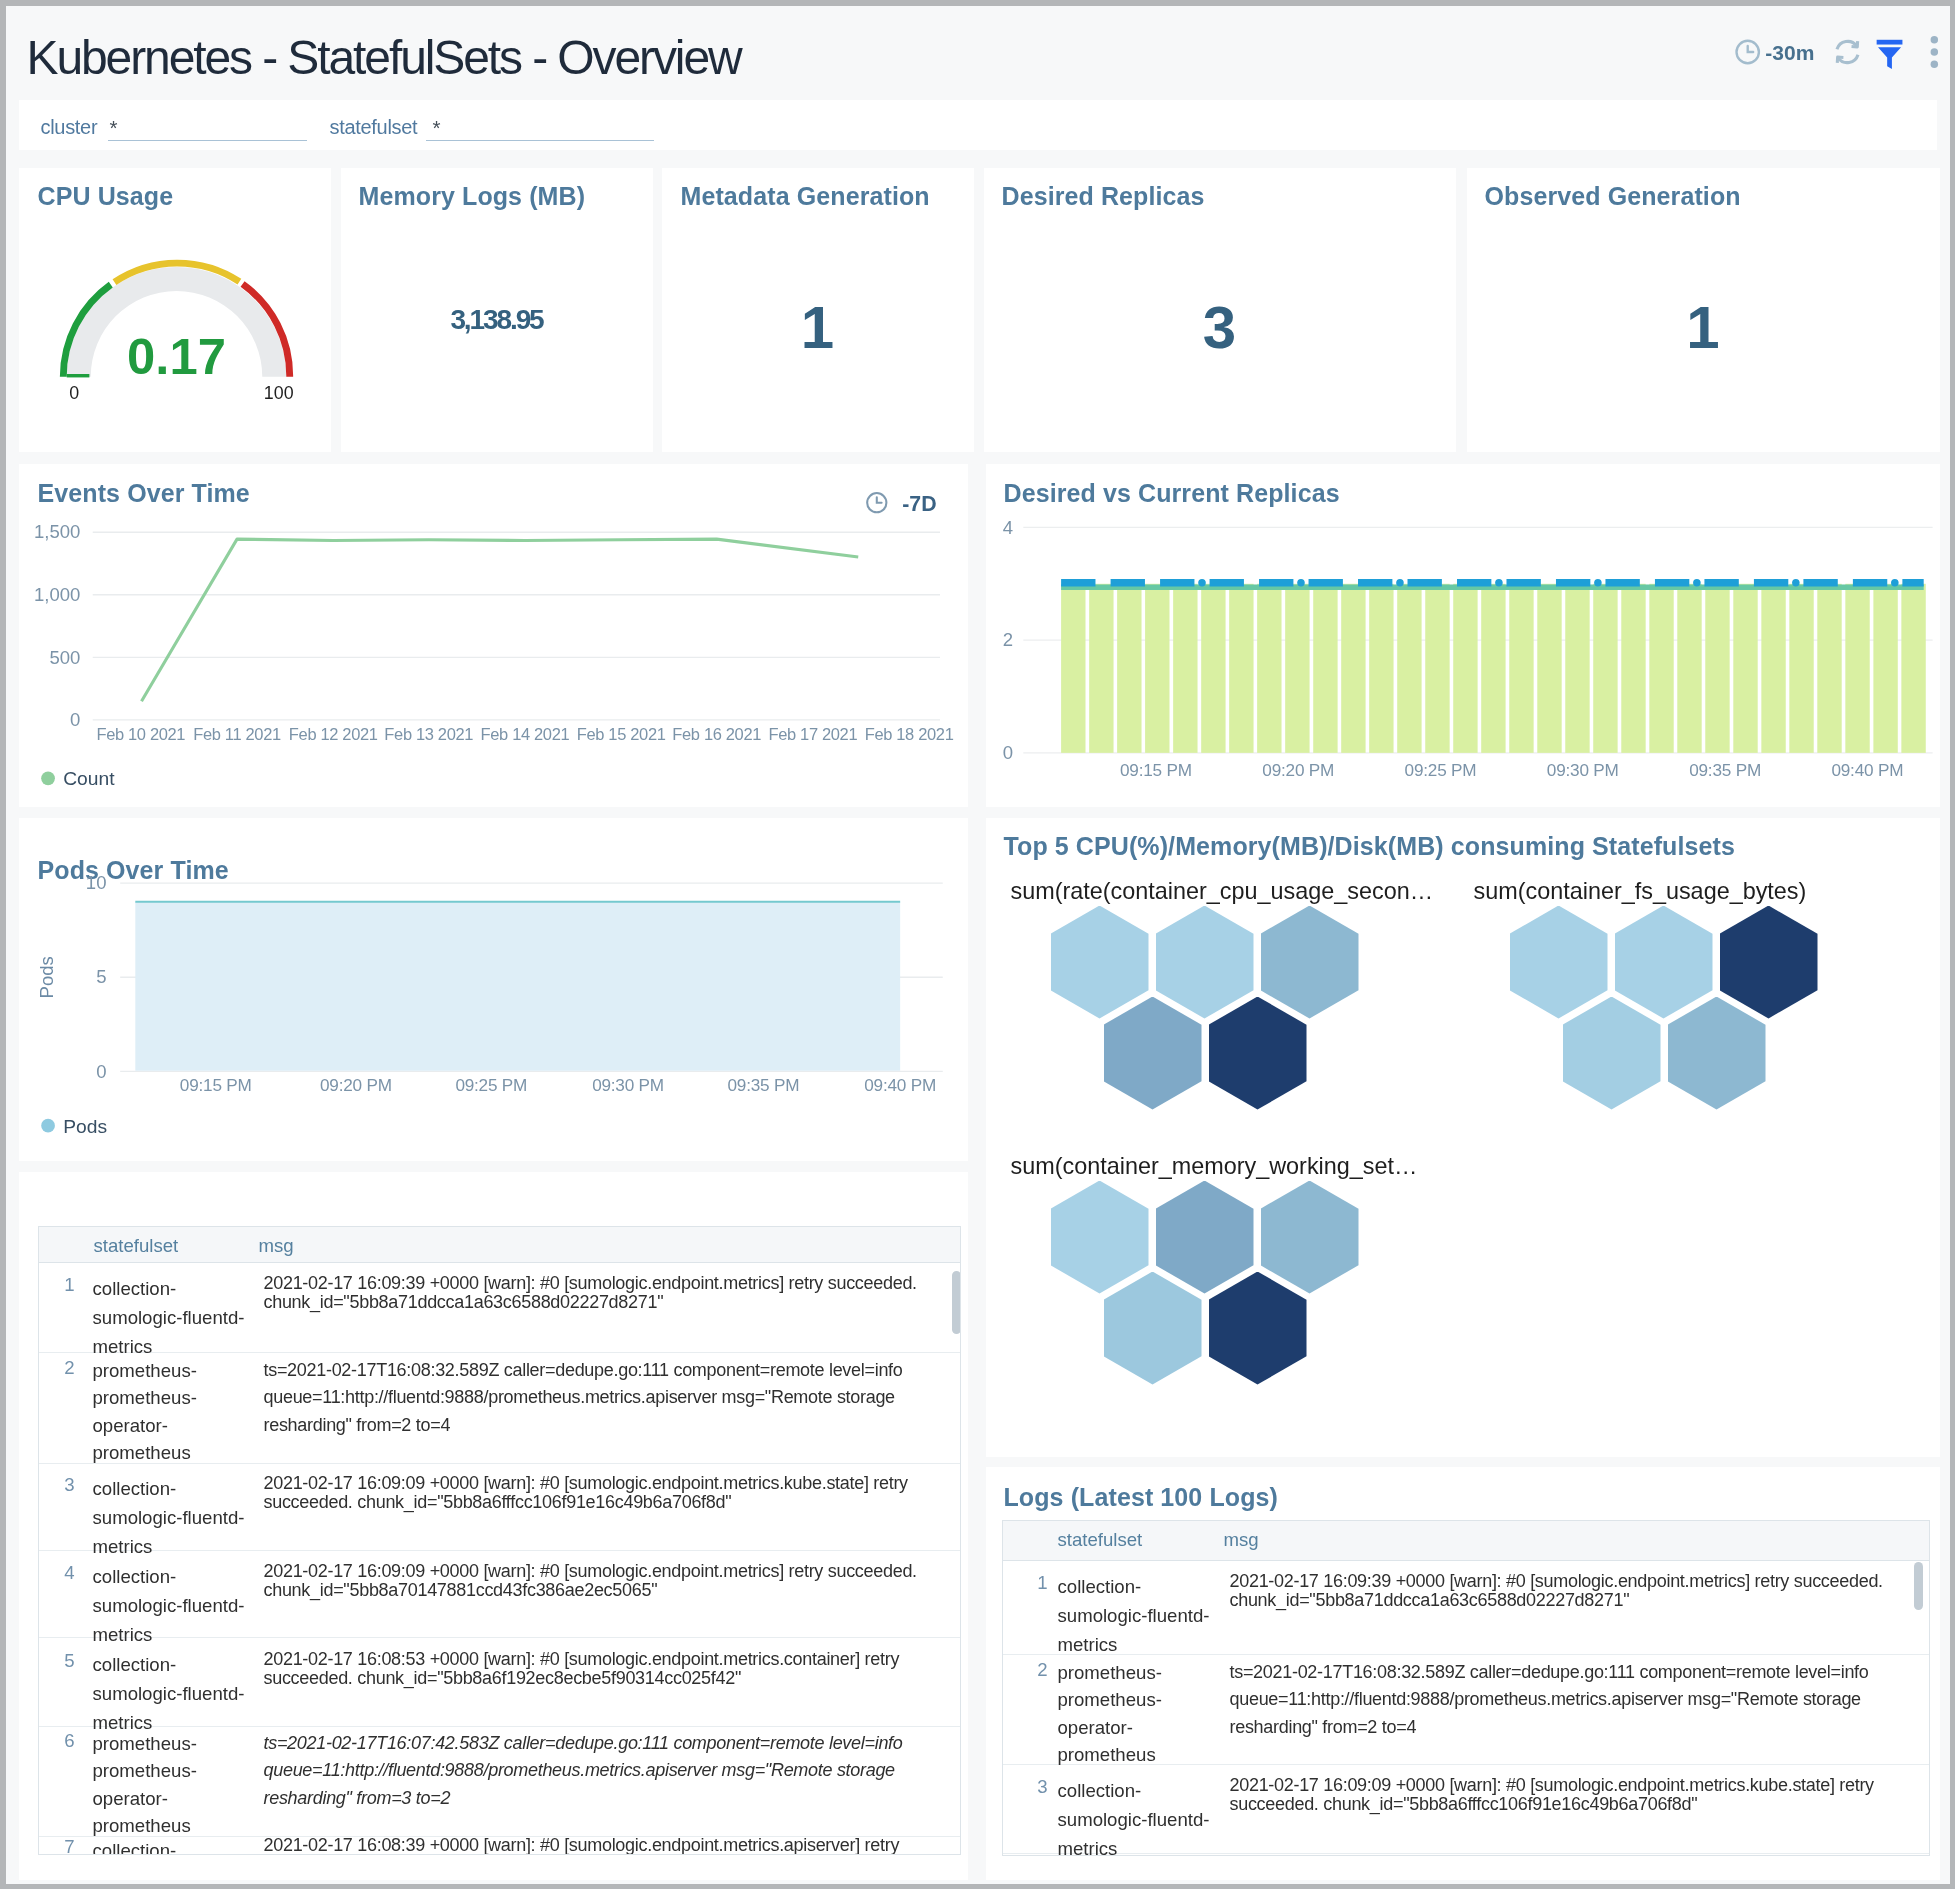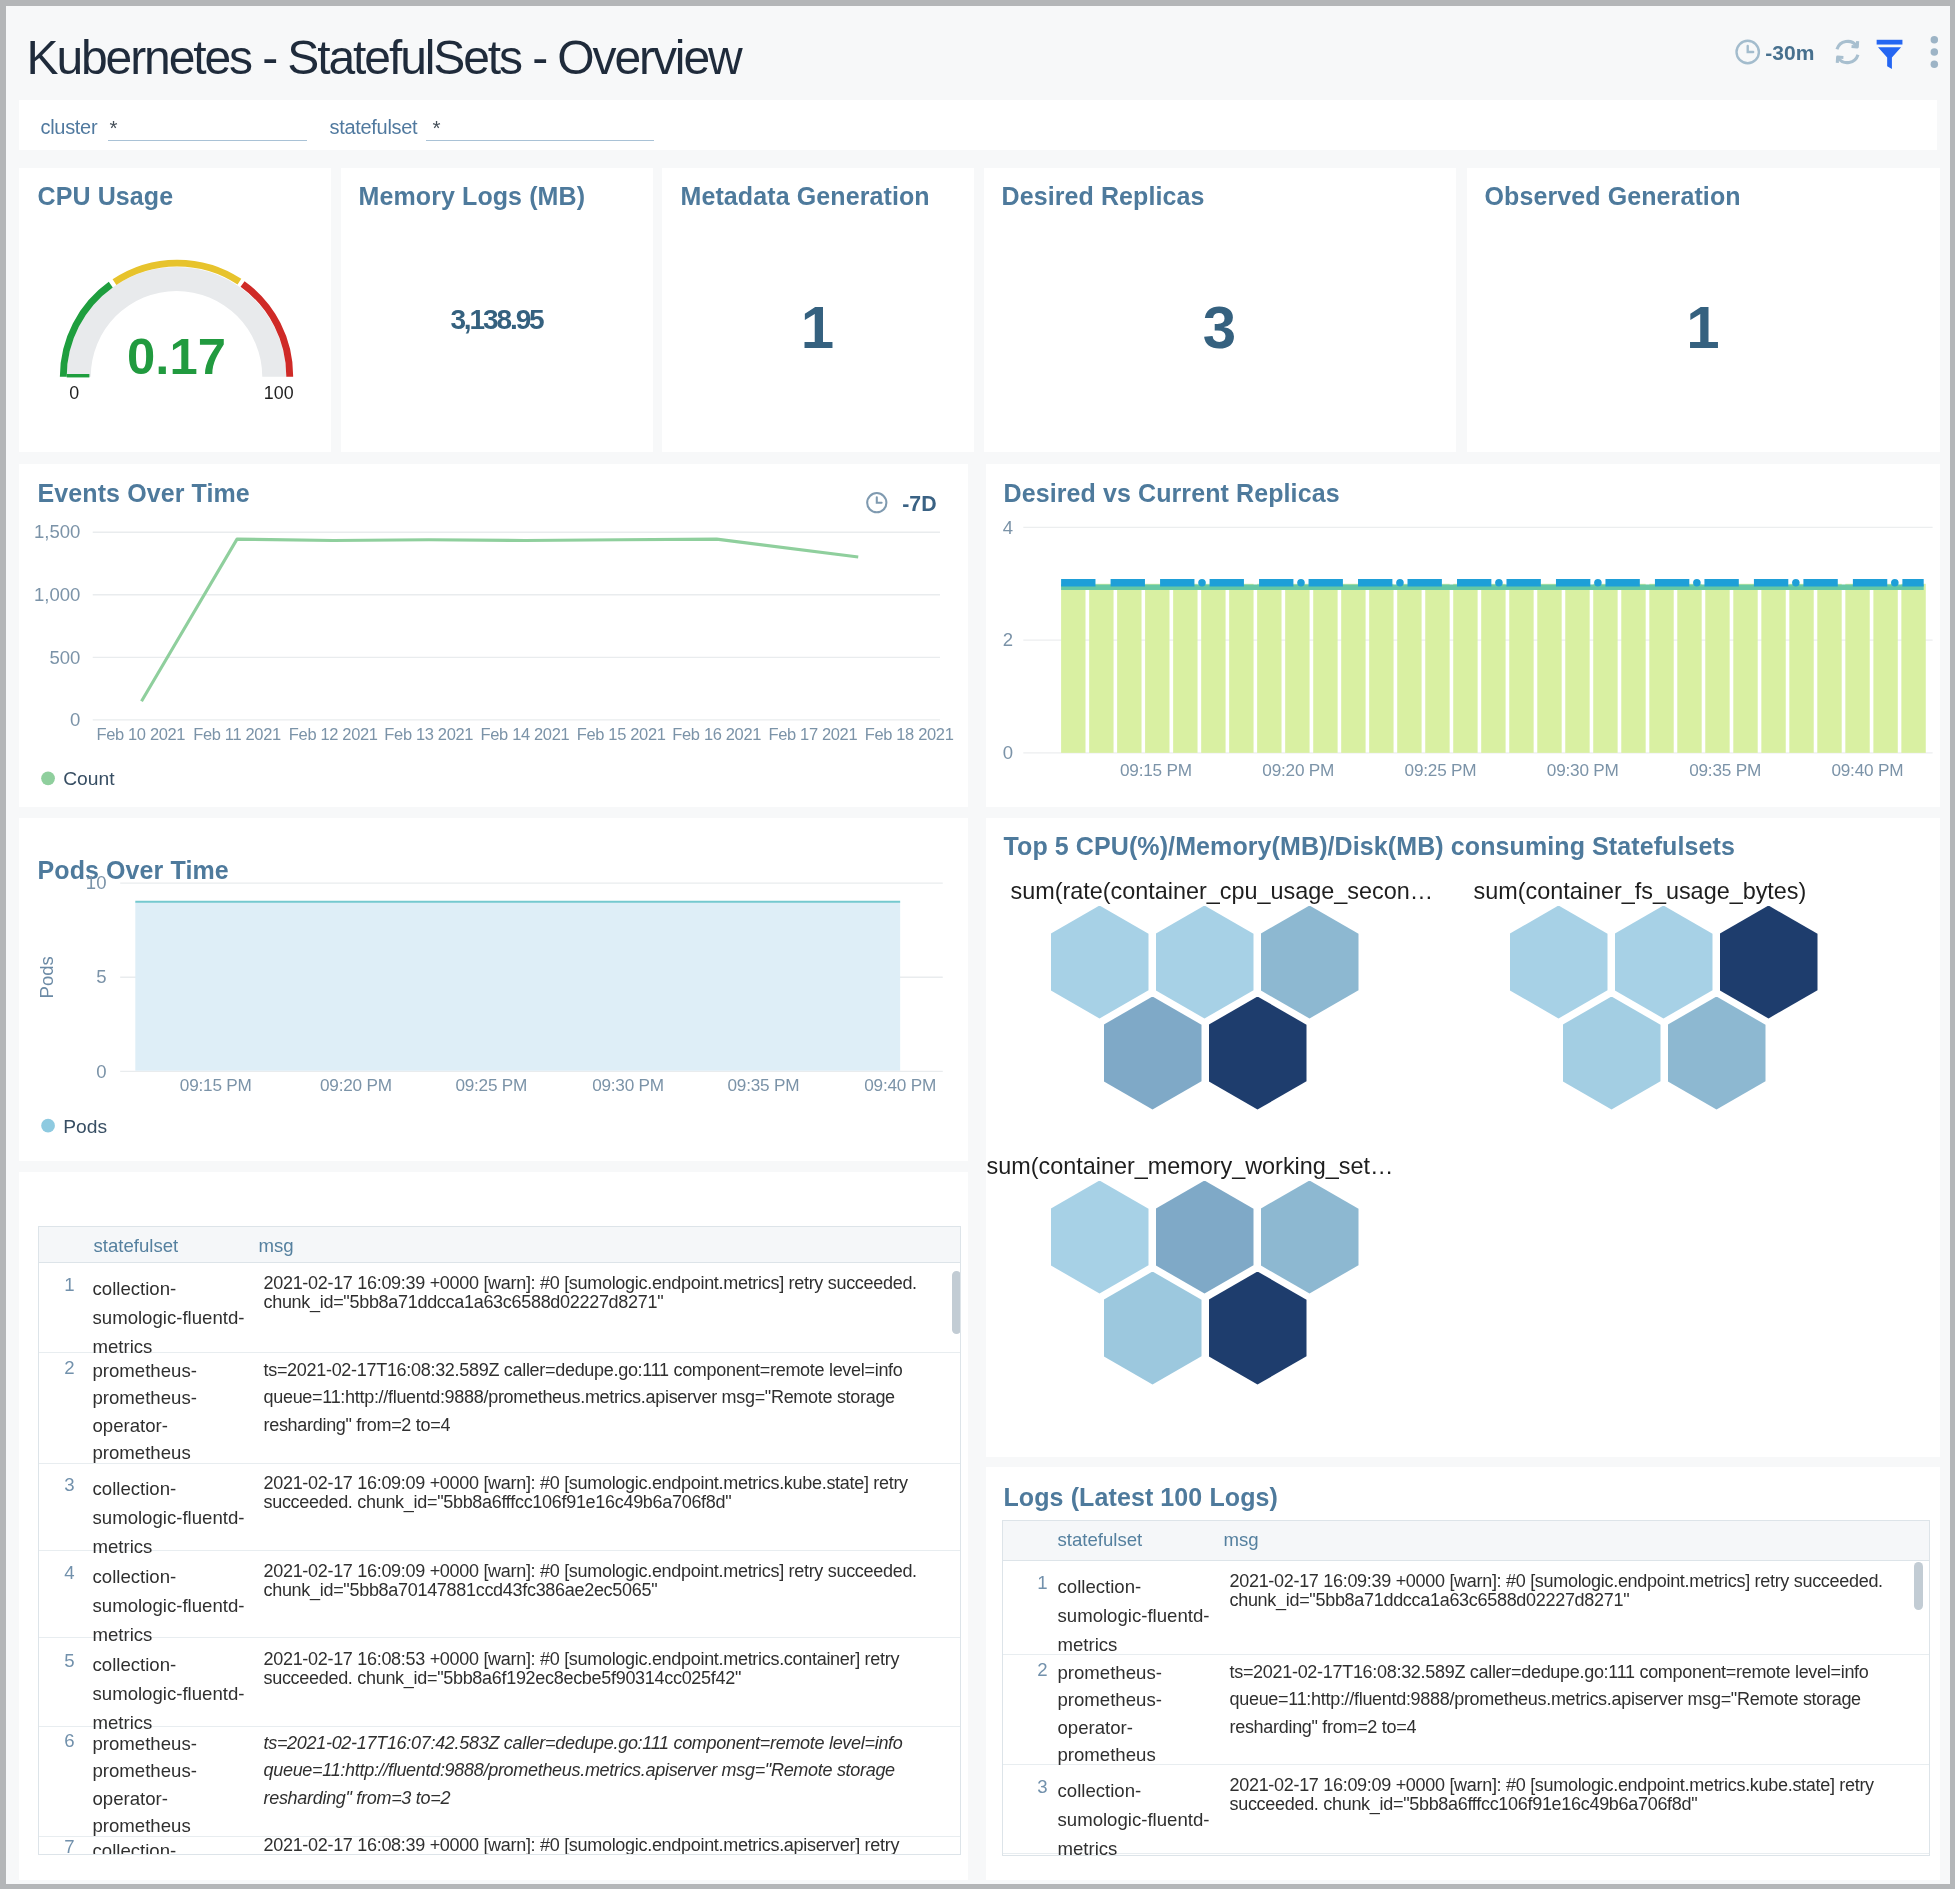--- a/index.html
+++ b/index.html
@@ -221,21 +221,21 @@
       <text x="895" y="405">09:30 PM</text>
       <text x="1092" y="405">09:35 PM</text>
       <text x="1291" y="405">09:40 PM</text>
     </g>
     <circle cx="51" cy="455" r="10" fill="#8ecae0"></circle>
     <text x="73" y="465" font-size="28" fill="#374e63">Pods</text>
   </svg>
 
   <div class="hextitle" style="left:1005px; top:872px;">sum(rate(container_cpu_usage_secon…</div>
   <div class="hextitle" style="left:1468px; top:872px;">sum(container_fs_usage_bytes)</div>
-  <div class="hextitle" style="left:981px; top:1147px;">sum(container_memory_working_set…</div>
+  <div class="hextitle" style="left:1005px; top:1147px;">sum(container_memory_working_set…</div>
 
   <div class="hex" style="left:1045px; top:900px; background:#a7d1e6;"></div>
   <div class="hex" style="left:1150px; top:900px; background:#a7d1e6;"></div>
   <div class="hex" style="left:1255px; top:900px; background:#8db8d1;"></div>
   <div class="hex" style="left:1098px; top:991px; background:#7fa9c7;"></div>
   <div class="hex" style="left:1203px; top:991px; background:#1e3d6d;"></div>
 
   <div class="hex" style="left:1504px; top:900px; background:#a7d1e6;"></div>
   <div class="hex" style="left:1609px; top:900px; background:#a7d1e6;"></div>
   <div class="hex" style="left:1714px; top:900px; background:#1e3d6d;"></div>

